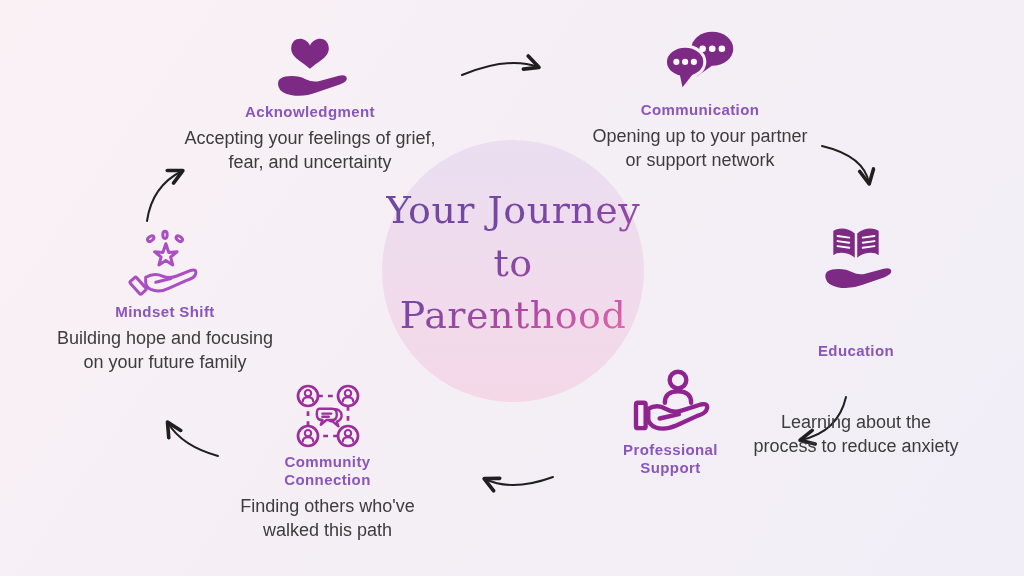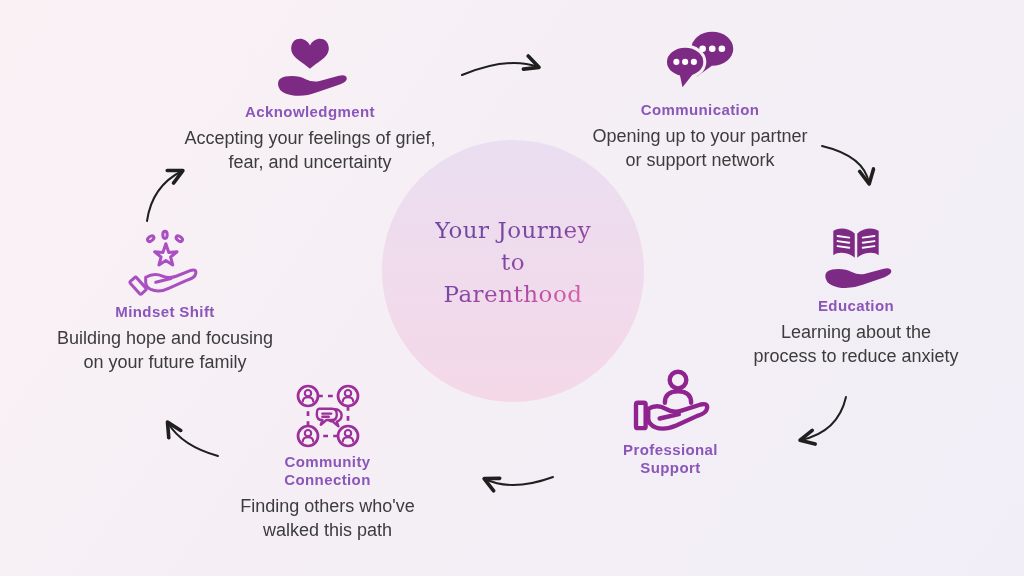--- a/index.html
+++ b/index.html
@@ -11,38 +11,38 @@
     font-family:"Liberation Sans", sans-serif;
   }
   .center-circle{
     position:absolute;left:382px;top:140px;width:262px;height:262px;
     border-radius:50%;
     background:linear-gradient(180deg,#eadef1 0%,#f0dbec 55%,#f4d8e8 100%);
     display:flex;align-items:center;justify-content:center;
   }
   .center-title{
     font-family:"DejaVu Serif", serif;
-    font-size:23px;line-height:1.38;text-align:center;
+    font-size:38px;line-height:1.38;text-align:center;
     white-space:pre-line;font-weight:500;letter-spacing:0.5px;
     background:linear-gradient(150deg,#71489f 15%,#7a47a4 45%,#b44ba4 72%,#ee74ac 100%);
     -webkit-background-clip:text;background-clip:text;color:transparent;
     transform:translateY(-8px);
   }
   .node{position:absolute;display:flex;flex-direction:column;align-items:center;text-align:center;}
   .node .icon{margin-bottom:5px;}
   .node .stage-title{
     font-size:15px;font-weight:700;color:#8b56ba;
     line-height:1.2;letter-spacing:0.4px;white-space:pre-line;margin-bottom:5px;
   }
   .node .stage-desc{
     font-size:18px;color:#3c3c3c;line-height:1.35;white-space:pre-line;
   }
   .node-ack {left:160px;top:28px;width:300px;}
   .node-comm{left:560px;top:26px;width:280px;}
-  .node-edu {left:735px;top:222px;width:242px;}
+  .node-edu {left:735px;top:222px;width:242px;gap:45px;}
   .node-prof{left:553px;top:366px;width:235px;}
   .node-conn{left:210px;top:376px;width:235px;}
   .node-mind{left:45px;top:228px;width:240px;}
   .arrows{position:absolute;left:0;top:0;width:1024px;height:576px;pointer-events:none;}
 </style>
 </head>
 <body>
 
 <div class="canvas">
 

